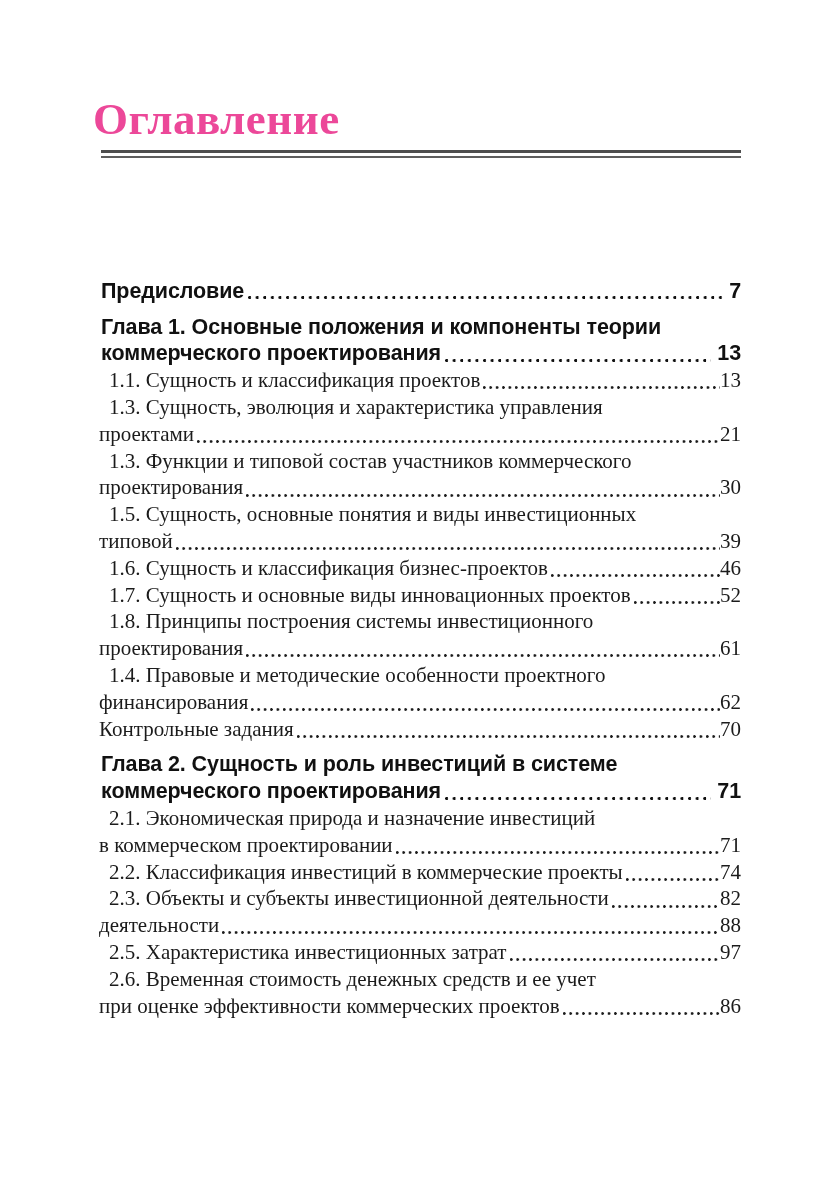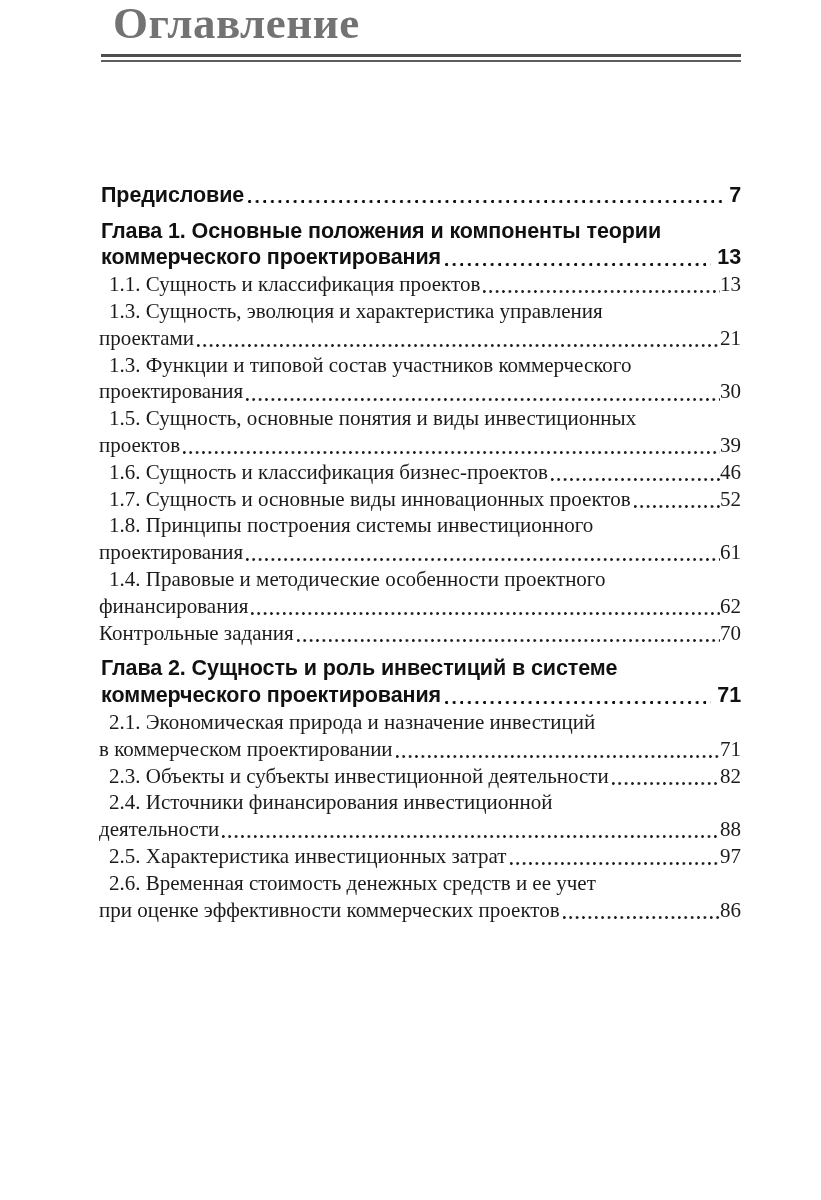--- a/index.html
+++ b/index.html
@@ -12,26 +12,27 @@
     width: 821px;
     height: 1200px;
     margin: 0 auto;
     background: #ffffff;
     box-sizing: border-box;
     padding: 0 80px 0 81px;
     overflow: hidden;
     color: #161616;
   }
   .title {
-    margin: 0 0 0 32px;
+    margin: 0 0 0 12px;
+    padding-top: 96px;
     font-family: "Liberation Serif", "DejaVu Serif", serif;
     font-weight: bold;
     font-size: 45px;
     line-height: 1.04;
-    color: #737373;
+    color: #ec4899;
     letter-spacing: 0.5px;
   }
   .title-rule {
     box-sizing: border-box;
     height: 8px;
     margin: 7px 0 0 20px;
     border-top: 3px solid #4e4e4e;
     border-bottom: 2px solid #5e5e5e;
   }
   .toc {
@@ -133,21 +134,21 @@
         <div class="line"><span class="txt">1.3. Функции и типовой состав участников коммерческого</span></div>
         <div class="line cont flexline last">
           <span class="txt">проектирования</span>
           <span class="leader"></span>
           <span class="pagenum">30</span>
         </div>
       </div>
       <div class="entry section">
         <div class="line"><span class="txt">1.5. Сущность, основные понятия и виды инвестиционных</span></div>
         <div class="line cont flexline last">
-          <span class="txt">проектов</span>
+          <span class="txt">типовой</span>
           <span class="leader"></span>
           <span class="pagenum">39</span>
         </div>
       </div>
       <div class="entry section">
         <div class="line flexline last">
           <span class="txt">1.6. Сущность и классификация бизнес-проектов</span>
           <span class="leader"></span>
           <span class="pagenum">46</span>
         </div>
@@ -193,27 +194,33 @@
       <div class="entry section">
         <div class="line"><span class="txt">2.1. Экономическая природа и назначение инвестиций</span></div>
         <div class="line cont flexline last">
           <span class="txt">в коммерческом проектировании</span>
           <span class="leader"></span>
           <span class="pagenum">71</span>
         </div>
       </div>
       <div class="entry section">
         <div class="line flexline last">
+          <span class="txt">2.2. Классификация инвестиций в коммерческие проекты</span>
+          <span class="leader"></span>
+          <span class="pagenum">74</span>
+        </div>
+      </div>
+      <div class="entry section">
+        <div class="line flexline last">
           <span class="txt">2.3. Объекты и субъекты инвестиционной деятельности</span>
           <span class="leader"></span>
           <span class="pagenum">82</span>
         </div>
       </div>
       <div class="entry section">
-        <div class="line"><span class="txt">2.4. Источники финансирования инвестиционной</span></div>
         <div class="line cont flexline last">
           <span class="txt">деятельности</span>
           <span class="leader"></span>
           <span class="pagenum">88</span>
         </div>
       </div>
       <div class="entry section">
         <div class="line flexline last">
           <span class="txt">2.5. Характеристика инвестиционных затрат</span>
           <span class="leader"></span>

